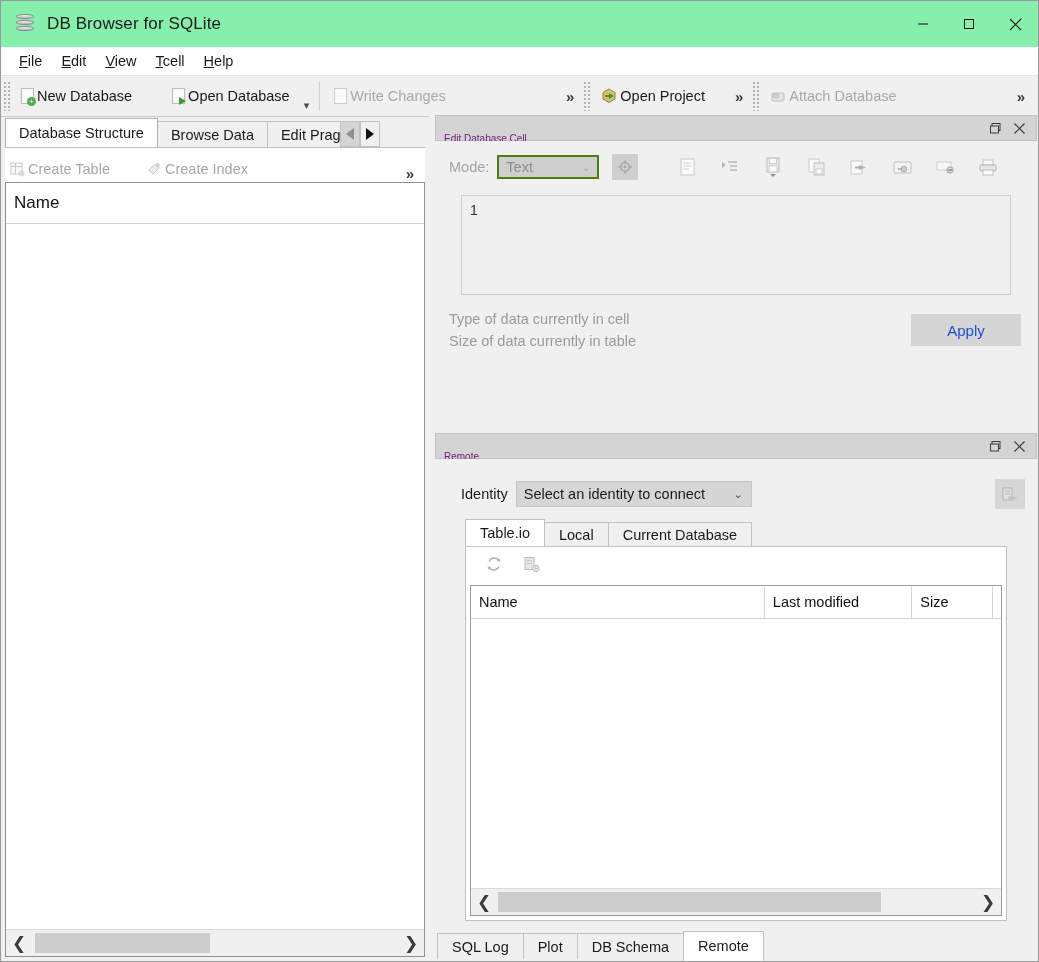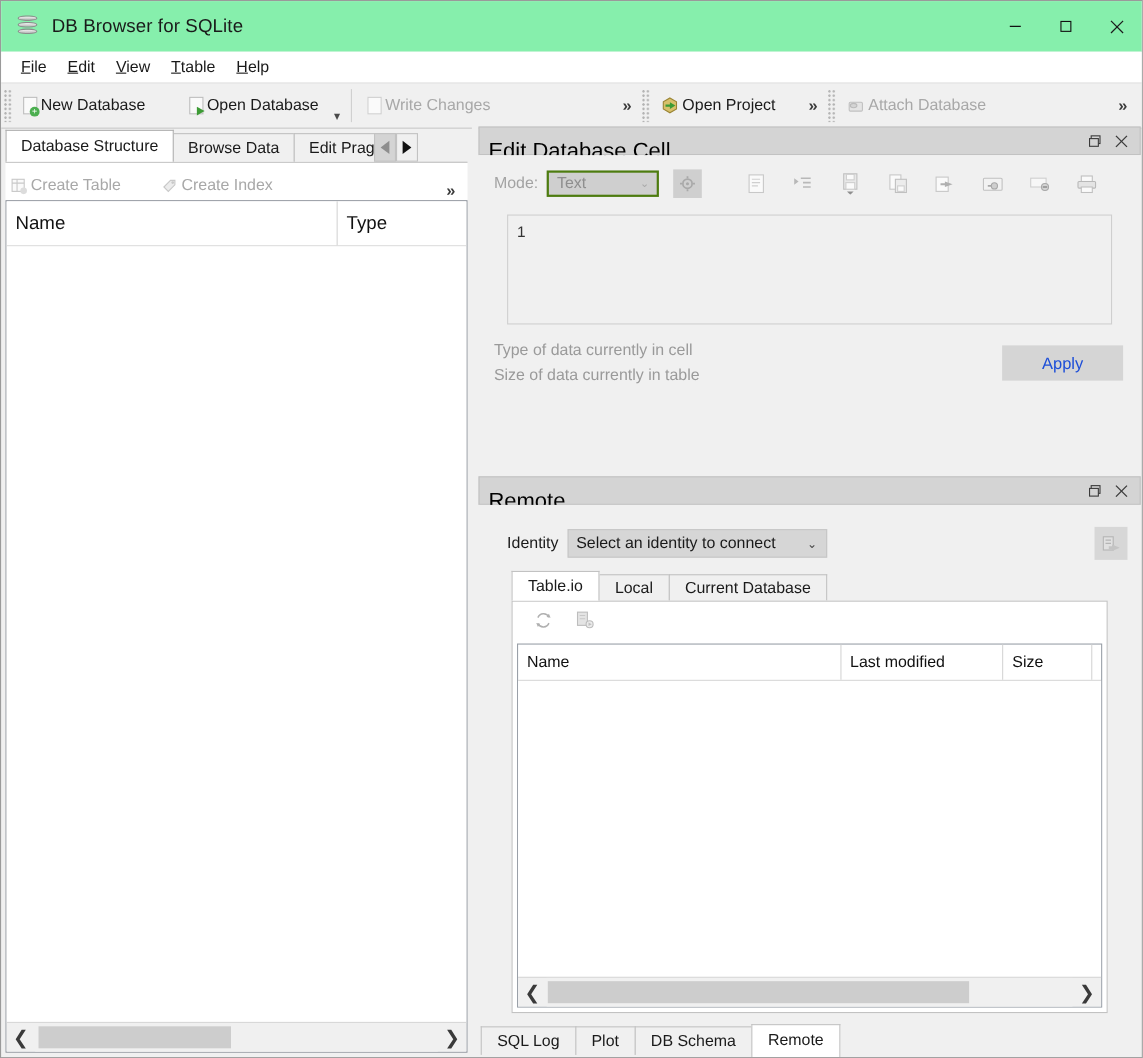--- a/index.html
+++ b/index.html
@@ -172,21 +172,21 @@
   .hs-track { flex: 1; height: 26px; position: relative; background: #f0f0f0; }
   .hs-thumb { position: absolute; top: 3px; height: 20px; background: #cdcdcd; }
 
   
   .dock { display: flex; flex-direction: column; flex: none; }
   .dock-title {
     height: 26px; flex: none; display: flex; align-items: center;
     background: #d4d4d4; border: 1px solid #c2c2c2; box-sizing: border-box;
     padding-left: 8px;
   }
-  .dock-title span.t { font-size: 20px; color: #000000; margin-top: 20px; }
+  .dock-title span.t { font-size: 10px; color: #701a75; margin-top: 20px; }
   .dock-actions { margin-left: auto; display: flex; gap: 2px; padding-right: 6px; }
   .dock-act { width: 22px; height: 22px; display: flex; align-items: center; justify-content: center; color: #3a3a3a; }
   .dock-body { flex: 1; background: #f0f0f0; min-height: 0; display: flex; flex-direction: column; }
 
   
   .cell-toolbar { display: flex; align-items: center; height: 52px; flex: none; padding: 0 12px 0 14px; }
   .mode-label { font-size: 14.5px; color: #a3a3a3; margin-right: 8px; }
   .mode-combo {
     width: 102px; height: 24px; background: #cfcfcf; border: 2px solid #4d7c0f;
     display: flex; align-items: center; box-sizing: border-box;
@@ -314,21 +314,21 @@
             <line x1="12" y1="1" x2="1" y2="12" stroke="currentColor" stroke-width="1.1"></line>
           </svg>
       </div>
     </div>
   </div>
 
   <div class="menubar">
     <div class="menu-item"><u>F</u><span>ile</span></div>
     <div class="menu-item"><u>E</u><span>dit</span></div>
     <div class="menu-item"><u>V</u><span>iew</span></div>
-    <div class="menu-item"><u>T</u><span>table</span></div>
+    <div class="menu-item"><u>T</u><span>cell</span></div>
     <div class="menu-item"><u>H</u><span>elp</span></div>
   </div>
 
   <div class="toolbar">
     <div class="tb-grip"></div>
     <div class="tb-btn">
       <span class="doc-ico">
           <span class="grn-plus">+</span>
         </span>
       <span>New Database</span>
@@ -407,23 +407,20 @@
           </svg>
           <span>Create Index</span>
         </div>
         <div class="st-ext">»</div>
       </div>
 
       <div class="tree-wrap">
         <div class="tree-head">
           <div class="tree-col" style="width:300px">
             <span>Name</span>
-          </div>
-          <div class="tree-col" style="flex:1">
-            <span>Type</span>
           </div>
         </div>
         <div class="tree-body"></div>
         <div class="hscroll">
           <div class="hs-arrow">❮</div>
           <div class="hs-track">
             <div class="hs-thumb" style="left:3px;width:175px"></div>
           </div>
           <div class="hs-arrow">❯</div>
         </div>

